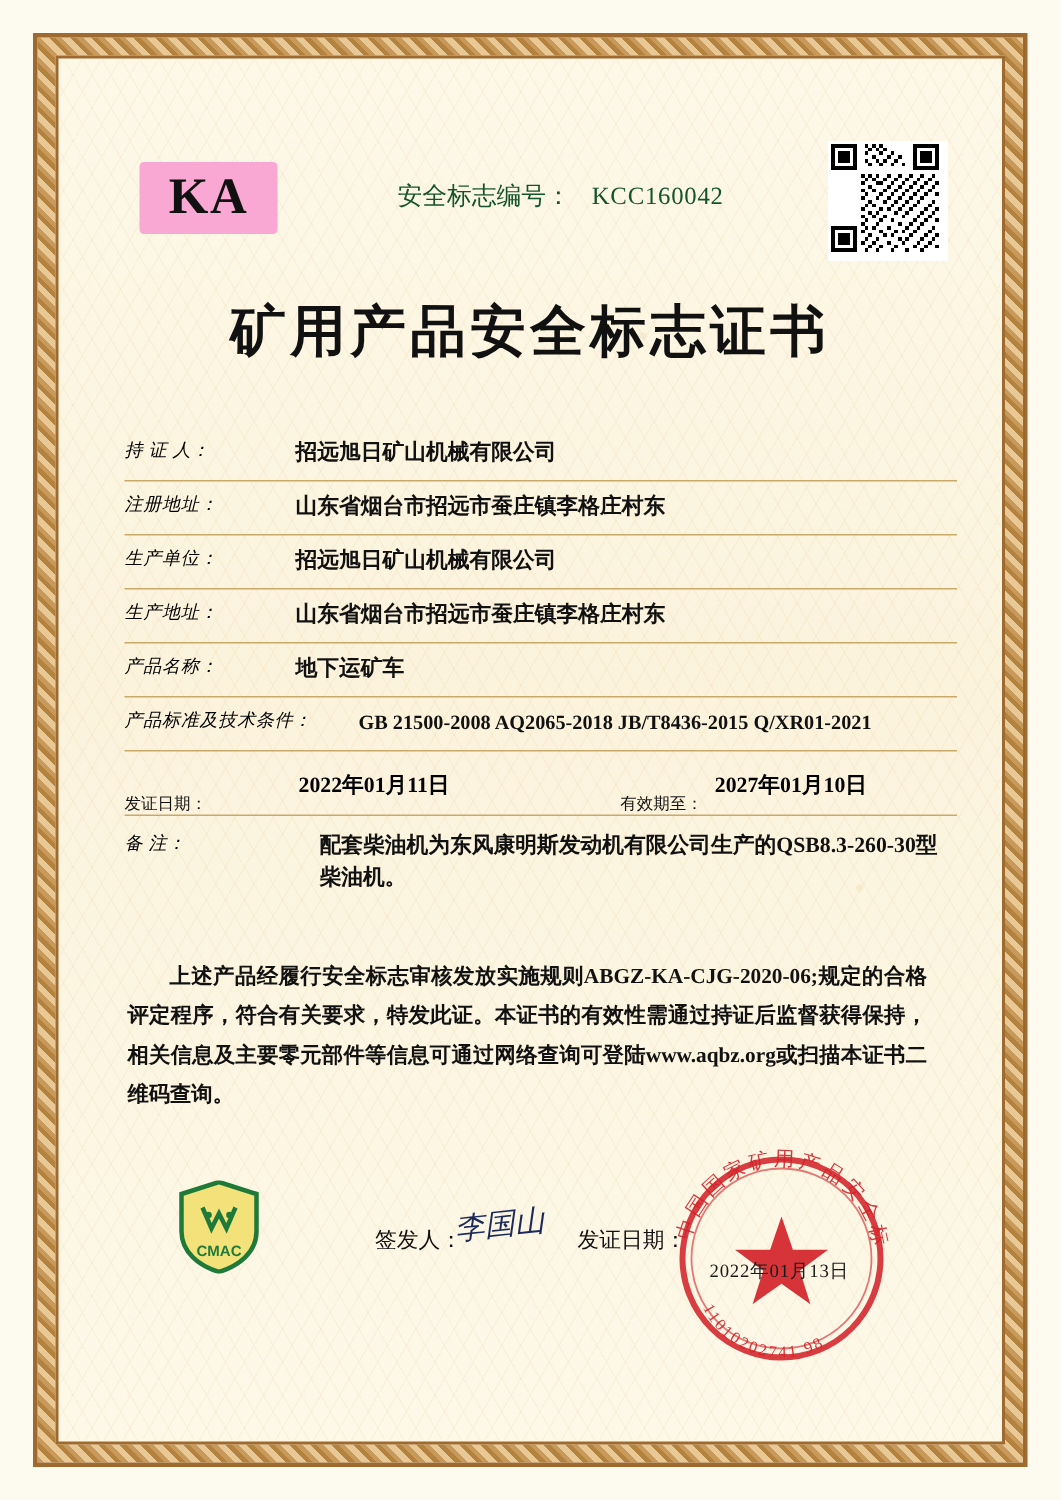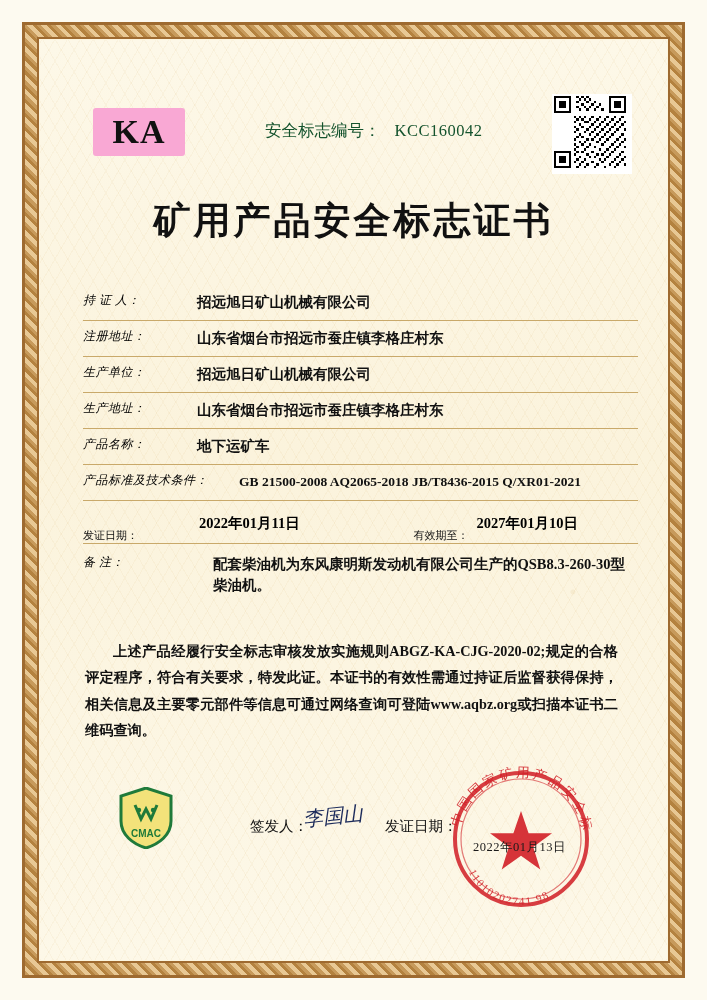--- a/index.html
+++ b/index.html
@@ -510,21 +510,21 @@
         <div class="seg-val" style="padding-right:60px;">2027年01月10日</div>
       </div>
 
       <div class="field-row no-line" style="margin-top:6px;gap:16px;">
         <div class="f-label">备    注：</div>
         <div class="f-value">配套柴油机为东风康明斯发动机有限公司生产的QSB8.3-260-30型柴油机。</div>
       </div>
 
     </div>
 
-    <div class="statement">上述产品经履行安全标志审核发放实施规则ABGZ-KA-CJG-2020-02;规定的合格评定程序，符合有关要求，特发此证。本证书的有效性需通过持证后监督获得保持，相关信息及主要零元部件等信息可通过网络查询可登陆www.aqbz.org或扫描本证书二维码查询。</div>
+    <div class="statement">上述产品经履行安全标志审核发放实施规则ABGZ-KA-CJG-2020-06;规定的合格评定程序，符合有关要求，特发此证。本证书的有效性需通过持证后监督获得保持，相关信息及主要零元部件等信息可通过网络查询可登陆www.aqbz.org或扫描本证书二维码查询。</div>
 
     <div class="footer">
 
       <div class="cmac-shield">
         <svg width="54" height="62" viewBox="0 0 54 62">
           <path d="M27 1 L52 9 L52 34 C52 48 40 57 27 61 C14 57 2 48 2 34 L2 9 Z" fill="#f3e27a" stroke="#1f7a3a" stroke-width="3"></path>
           <path d="M16 18 L22 32 L27 22 L32 32 L38 18" fill="none" stroke="#1f7a3a" stroke-width="3"></path>
           <circle cx="20" cy="23" r="2.2" fill="#1f7a3a"></circle>
           <circle cx="34" cy="23" r="2.2" fill="#1f7a3a"></circle>
           <text x="27" y="50" font-family="Liberation Sans, sans-serif" font-size="10" font-weight="bold" fill="#1f7a3a" text-anchor="middle">CMAC</text>

